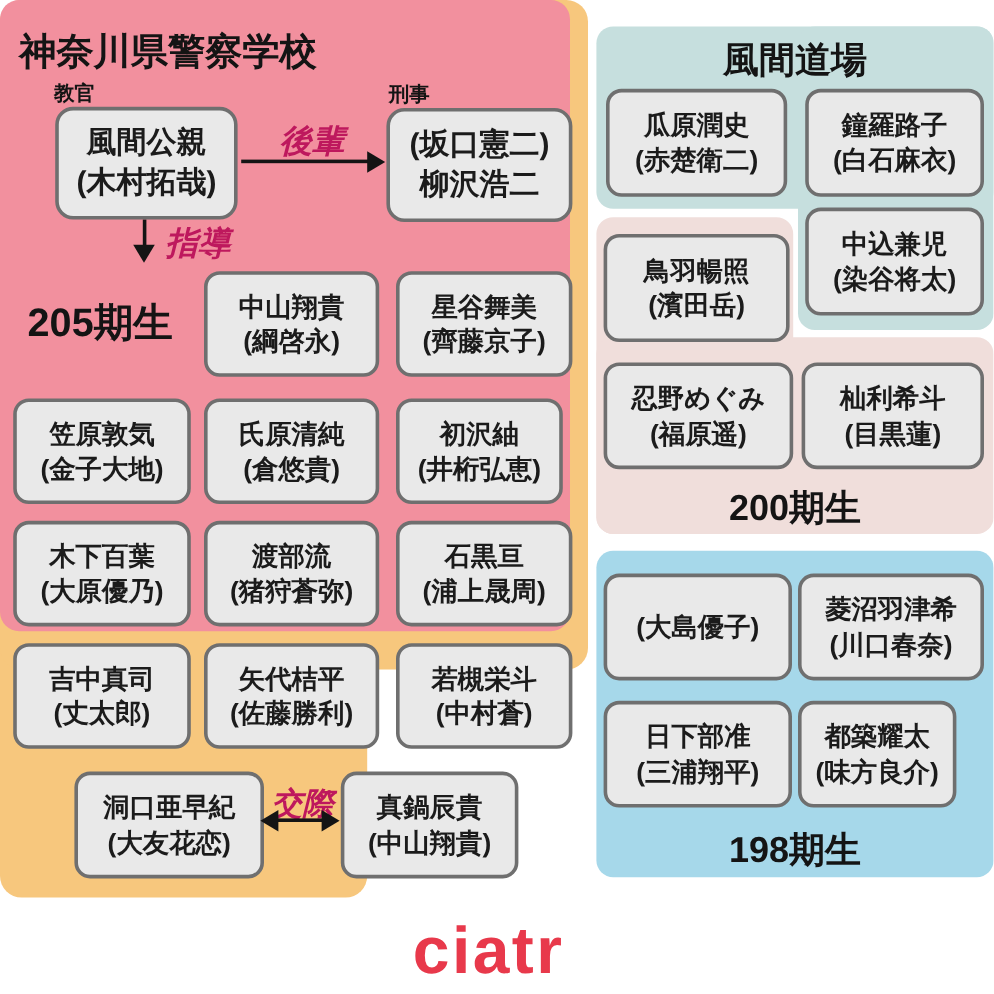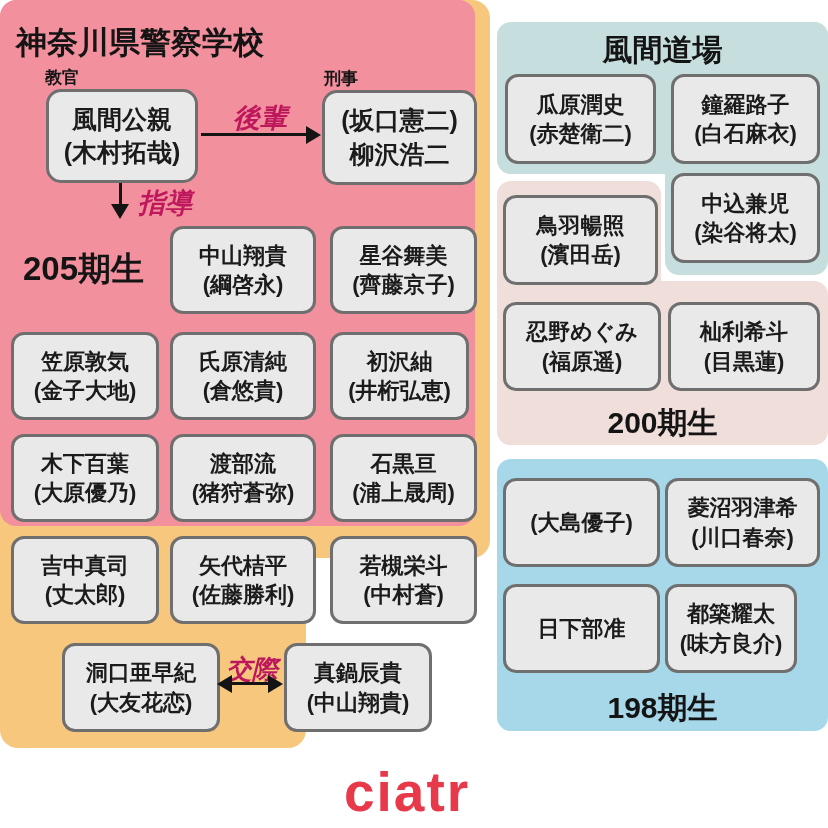--- a/index.html
+++ b/index.html
@@ -146,20 +146,21 @@
 
 <div class="card sm" style="left:503px;top:478px;width:157px;height:89px;">
   <span>(大島優子)</span>
 </div>
 <div class="card sm" style="left:665px;top:478px;width:155px;height:89px;">
   <span>菱沼羽津希</span>
   <span>(川口春奈)</span>
 </div>
 <div class="card sm" style="left:503px;top:584px;width:157px;height:89px;">
   <span>日下部准</span>
+  <span>(三浦翔平)</span>
 </div>
 <div class="card sm" style="left:665px;top:584px;width:132px;height:89px;">
   <span>都築耀太</span>
   <span>(味方良介)</span>
 </div>
 <div class="seclabel center" style="left:497px;top:688px;width:331px;font-size:30px;">198期生</div>
 
 <div class="brand" style="left:344px;top:760px;">ciatr</div>
 
 </body></html>

